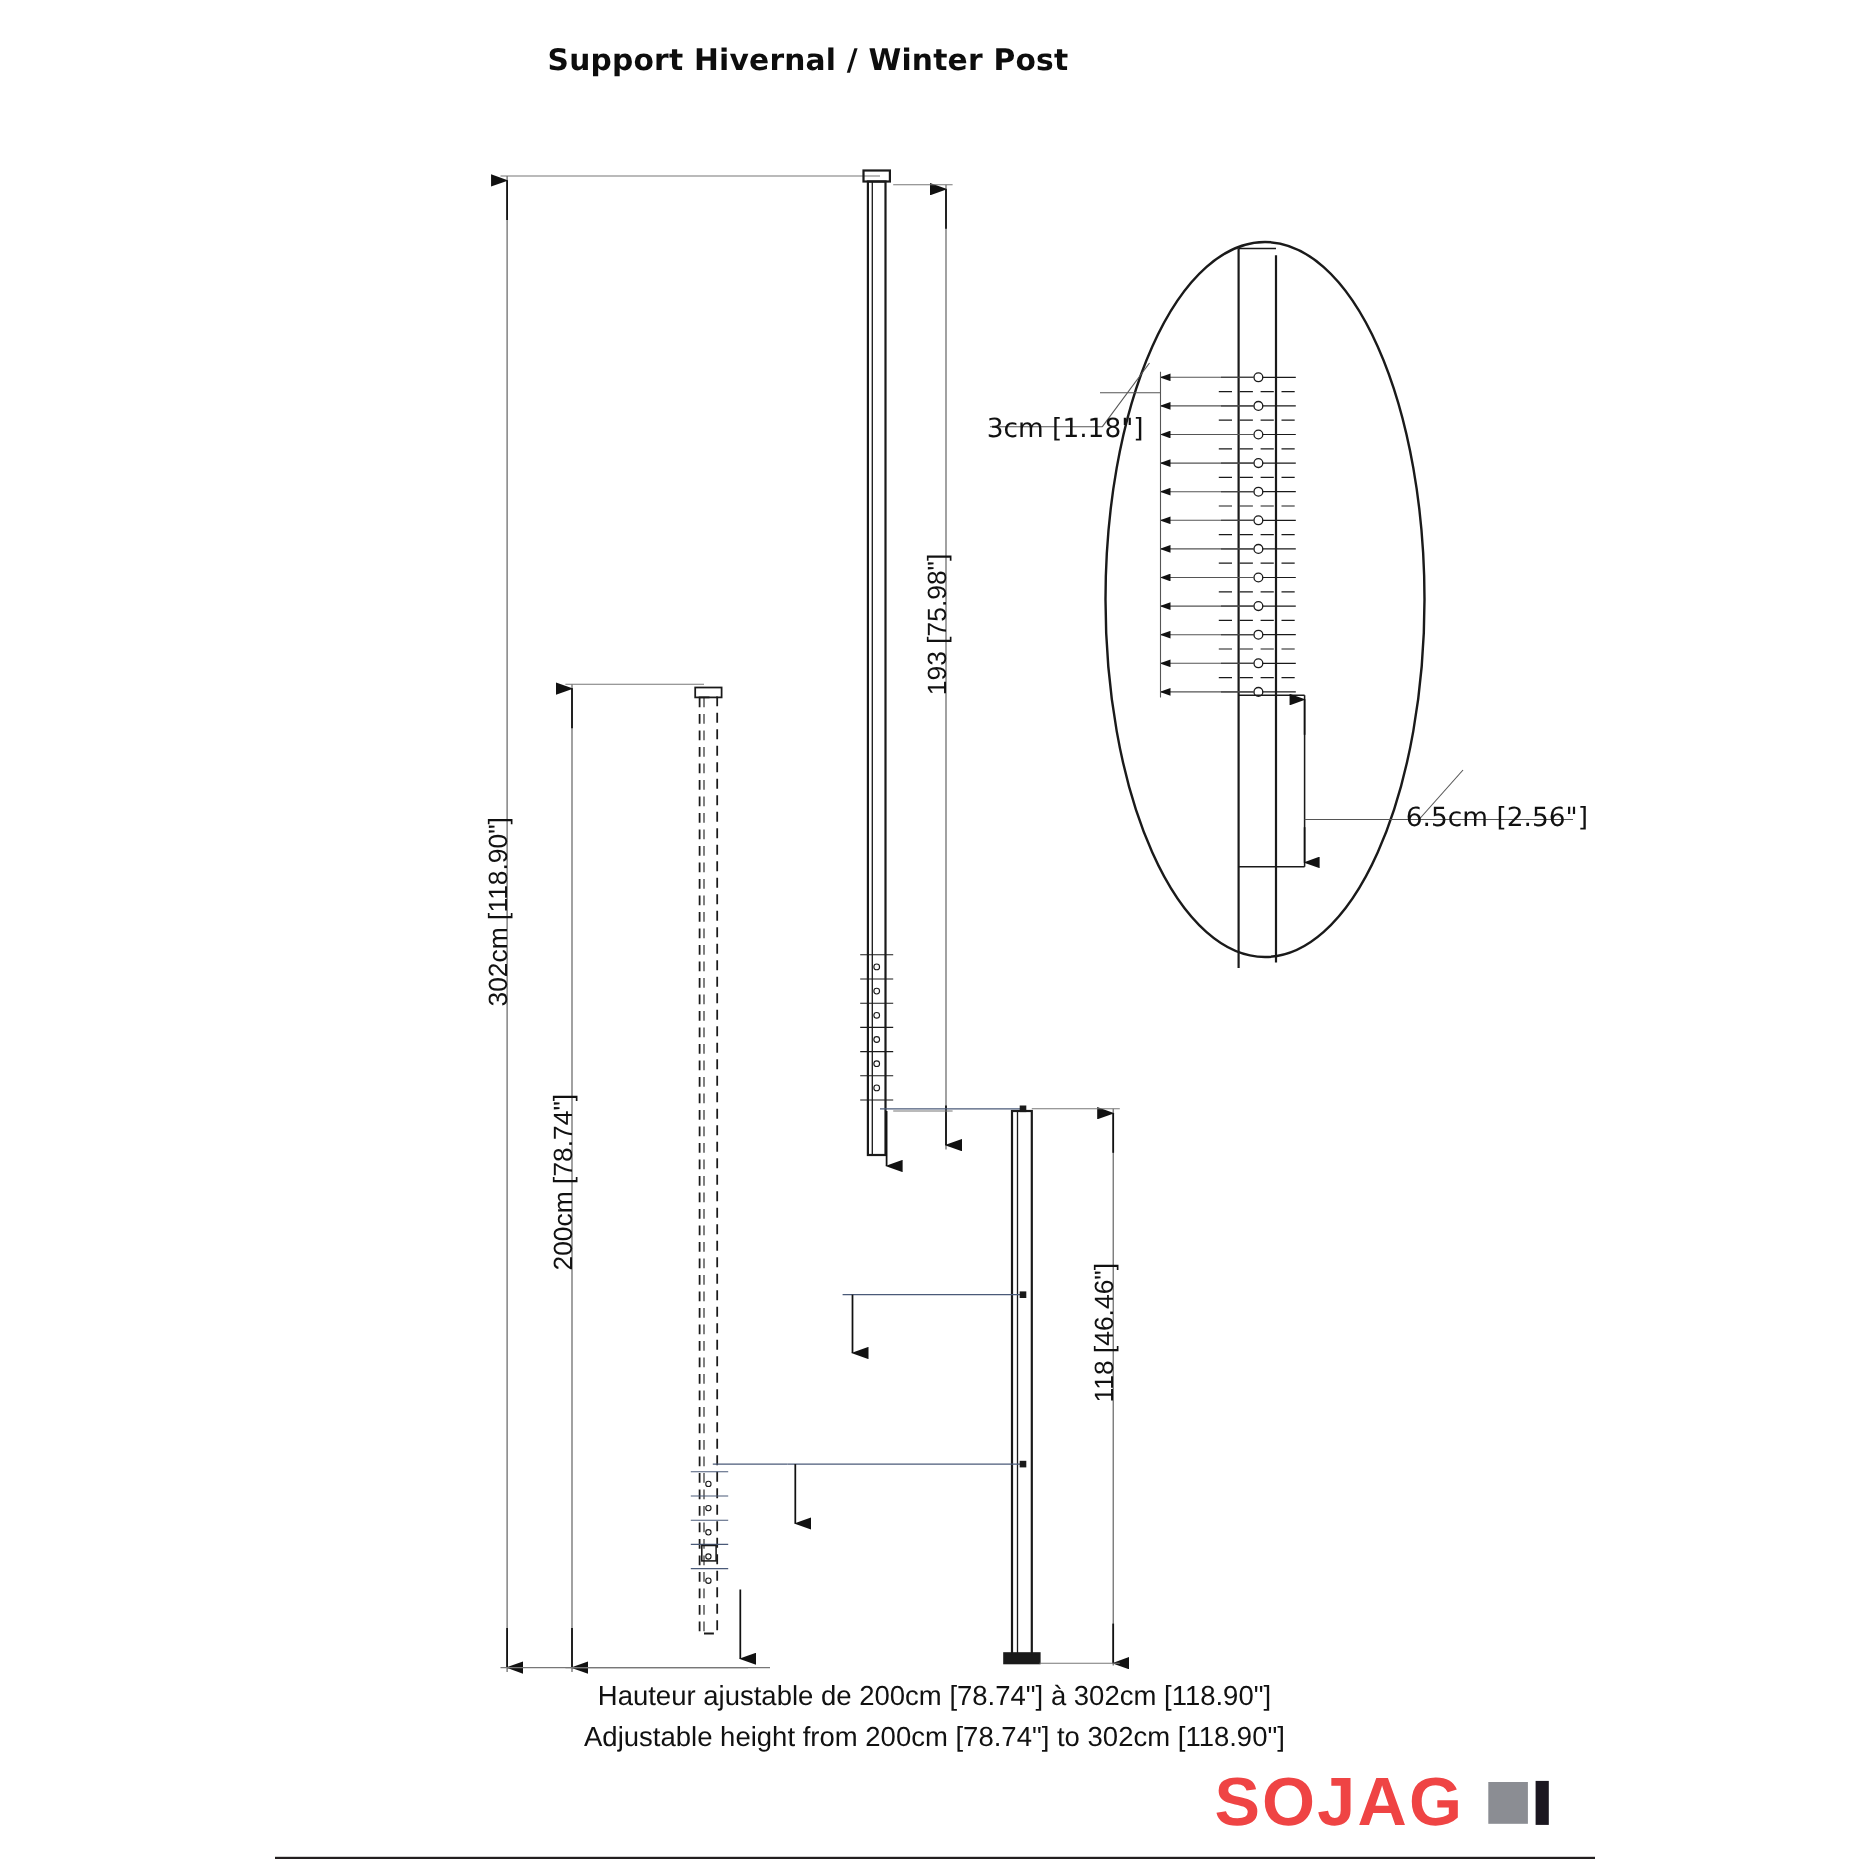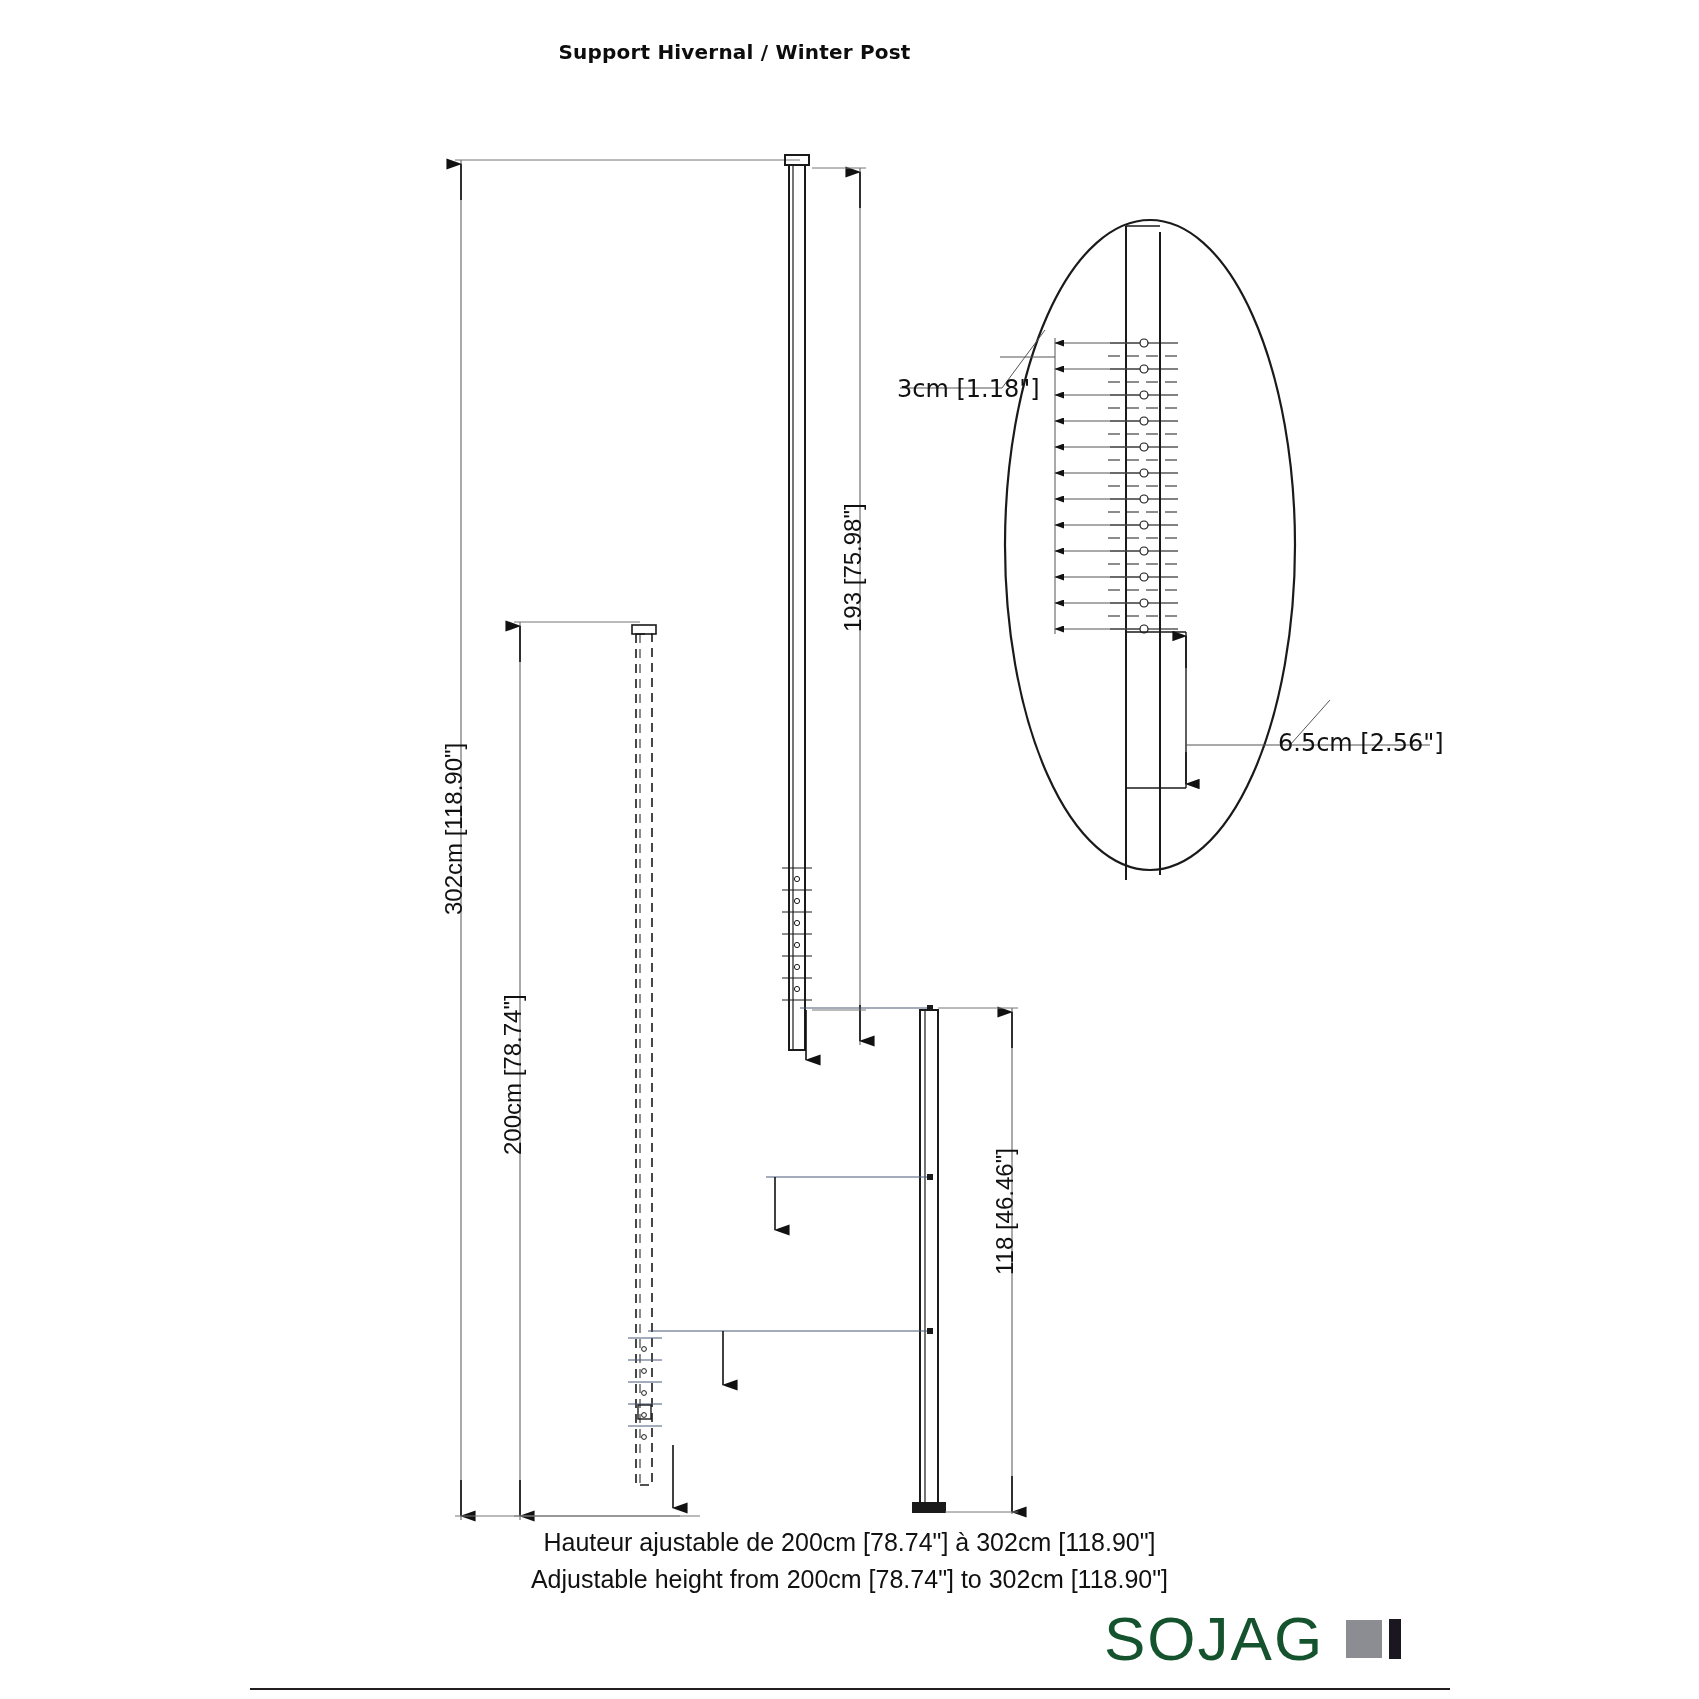--- a/index.html
+++ b/index.html
@@ -1,34 +1,34 @@
 <!DOCTYPE html>
 <html><head>
 <meta charset="utf-8">
 <style>
   html,body{margin:0;padding:0;background:#fff;}
   body{width:1699px;height:1699px;position:relative;font-family:"DejaVu Sans","Liberation Sans",sans-serif;color:#111;overflow:hidden;}
   #sheet{position:absolute;inset:0;}
   .title{
     position:absolute;top:40px;left:0;width:1469px;text-align:center;
-    font-weight:bold;font-size:20px;letter-spacing:0.2px;color:#0d0d0d;
+    font-weight:bold;font-size:27px;letter-spacing:0.2px;color:#0d0d0d;
   }
   .caption{
     position:absolute;left:0;width:1699px;text-align:center;
     font-size:25px;color:#111;font-family:"Liberation Sans",sans-serif;
     white-space:nowrap;
   }
   .caption.l1{top:1528px;}
   .caption.l2{top:1565px;}
   .logo{
     position:absolute;left:1104px;top:1608px;display:flex;align-items:center;gap:0px;
   }
   .logo-word{
-    font-family:"Liberation Sans",sans-serif;font-size:62px;font-weight:normal;
-    letter-spacing:2px;color:#14532d;line-height:62px;
+    font-family:"Liberation Sans",sans-serif;font-size:62px;font-weight:bold;
+    letter-spacing:2px;color:#ef4444;line-height:62px;
   }
   .logo-sq{width:36px;height:38px;background:#8b8d93;margin-left:22px;}
   .logo-bar{width:12px;height:40px;background:#1b1720;margin-left:7px;}
   .footrule{position:absolute;left:250px;top:1688px;width:1200px;height:2px;background:#231f20;}
   svg{position:absolute;left:0;top:0;}
   .vlabel{
     position:absolute;font-family:"Liberation Sans",sans-serif;color:#111;
     transform-origin:0 0;white-space:nowrap;
   }
   .hlabel{

